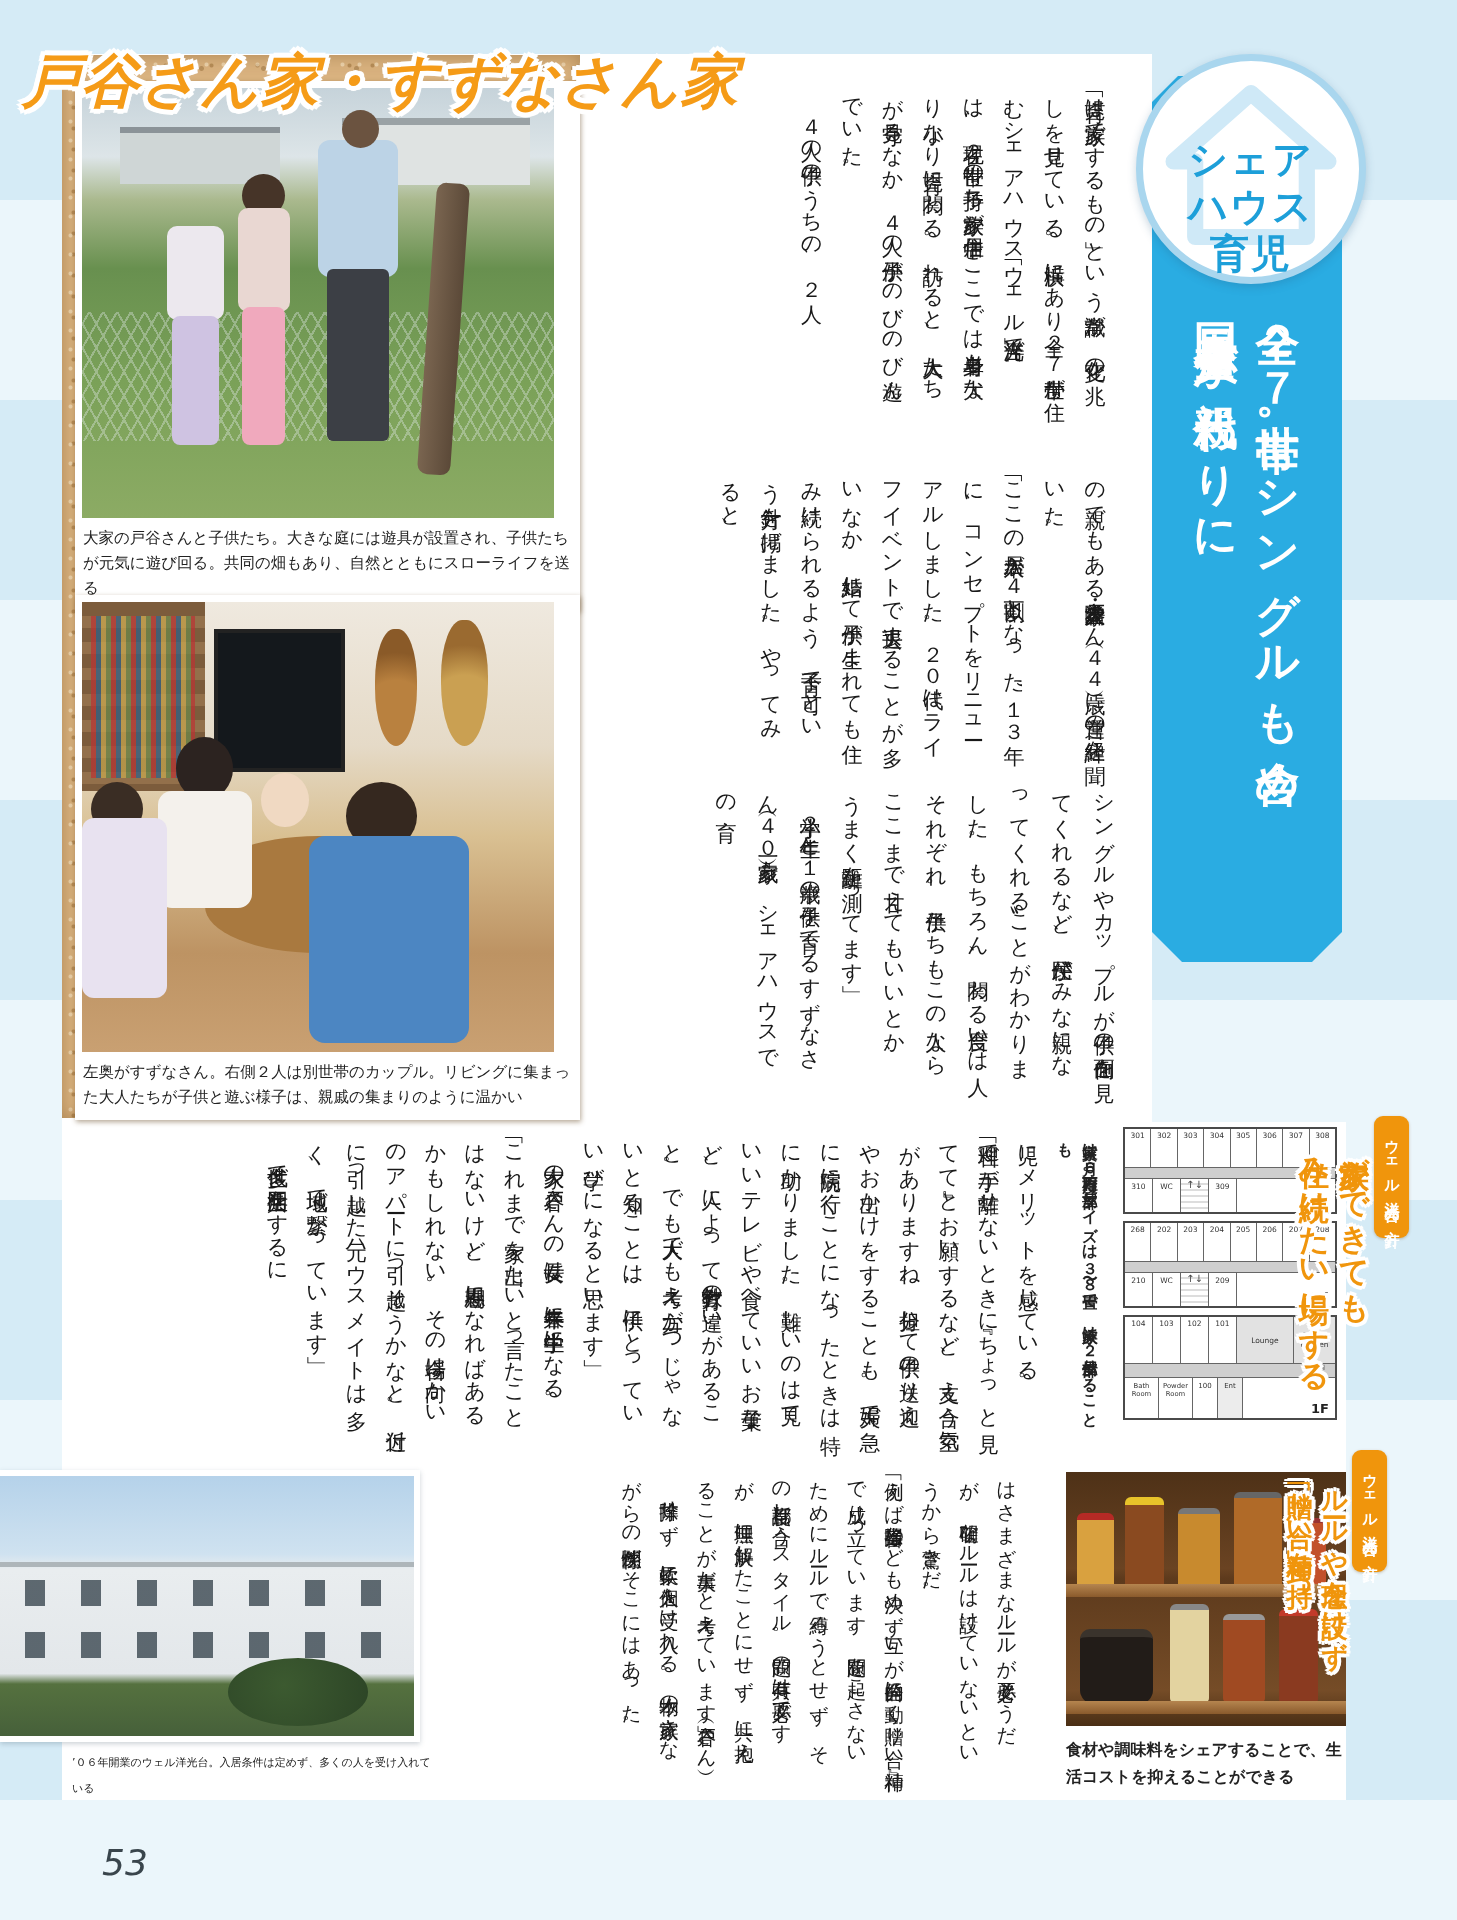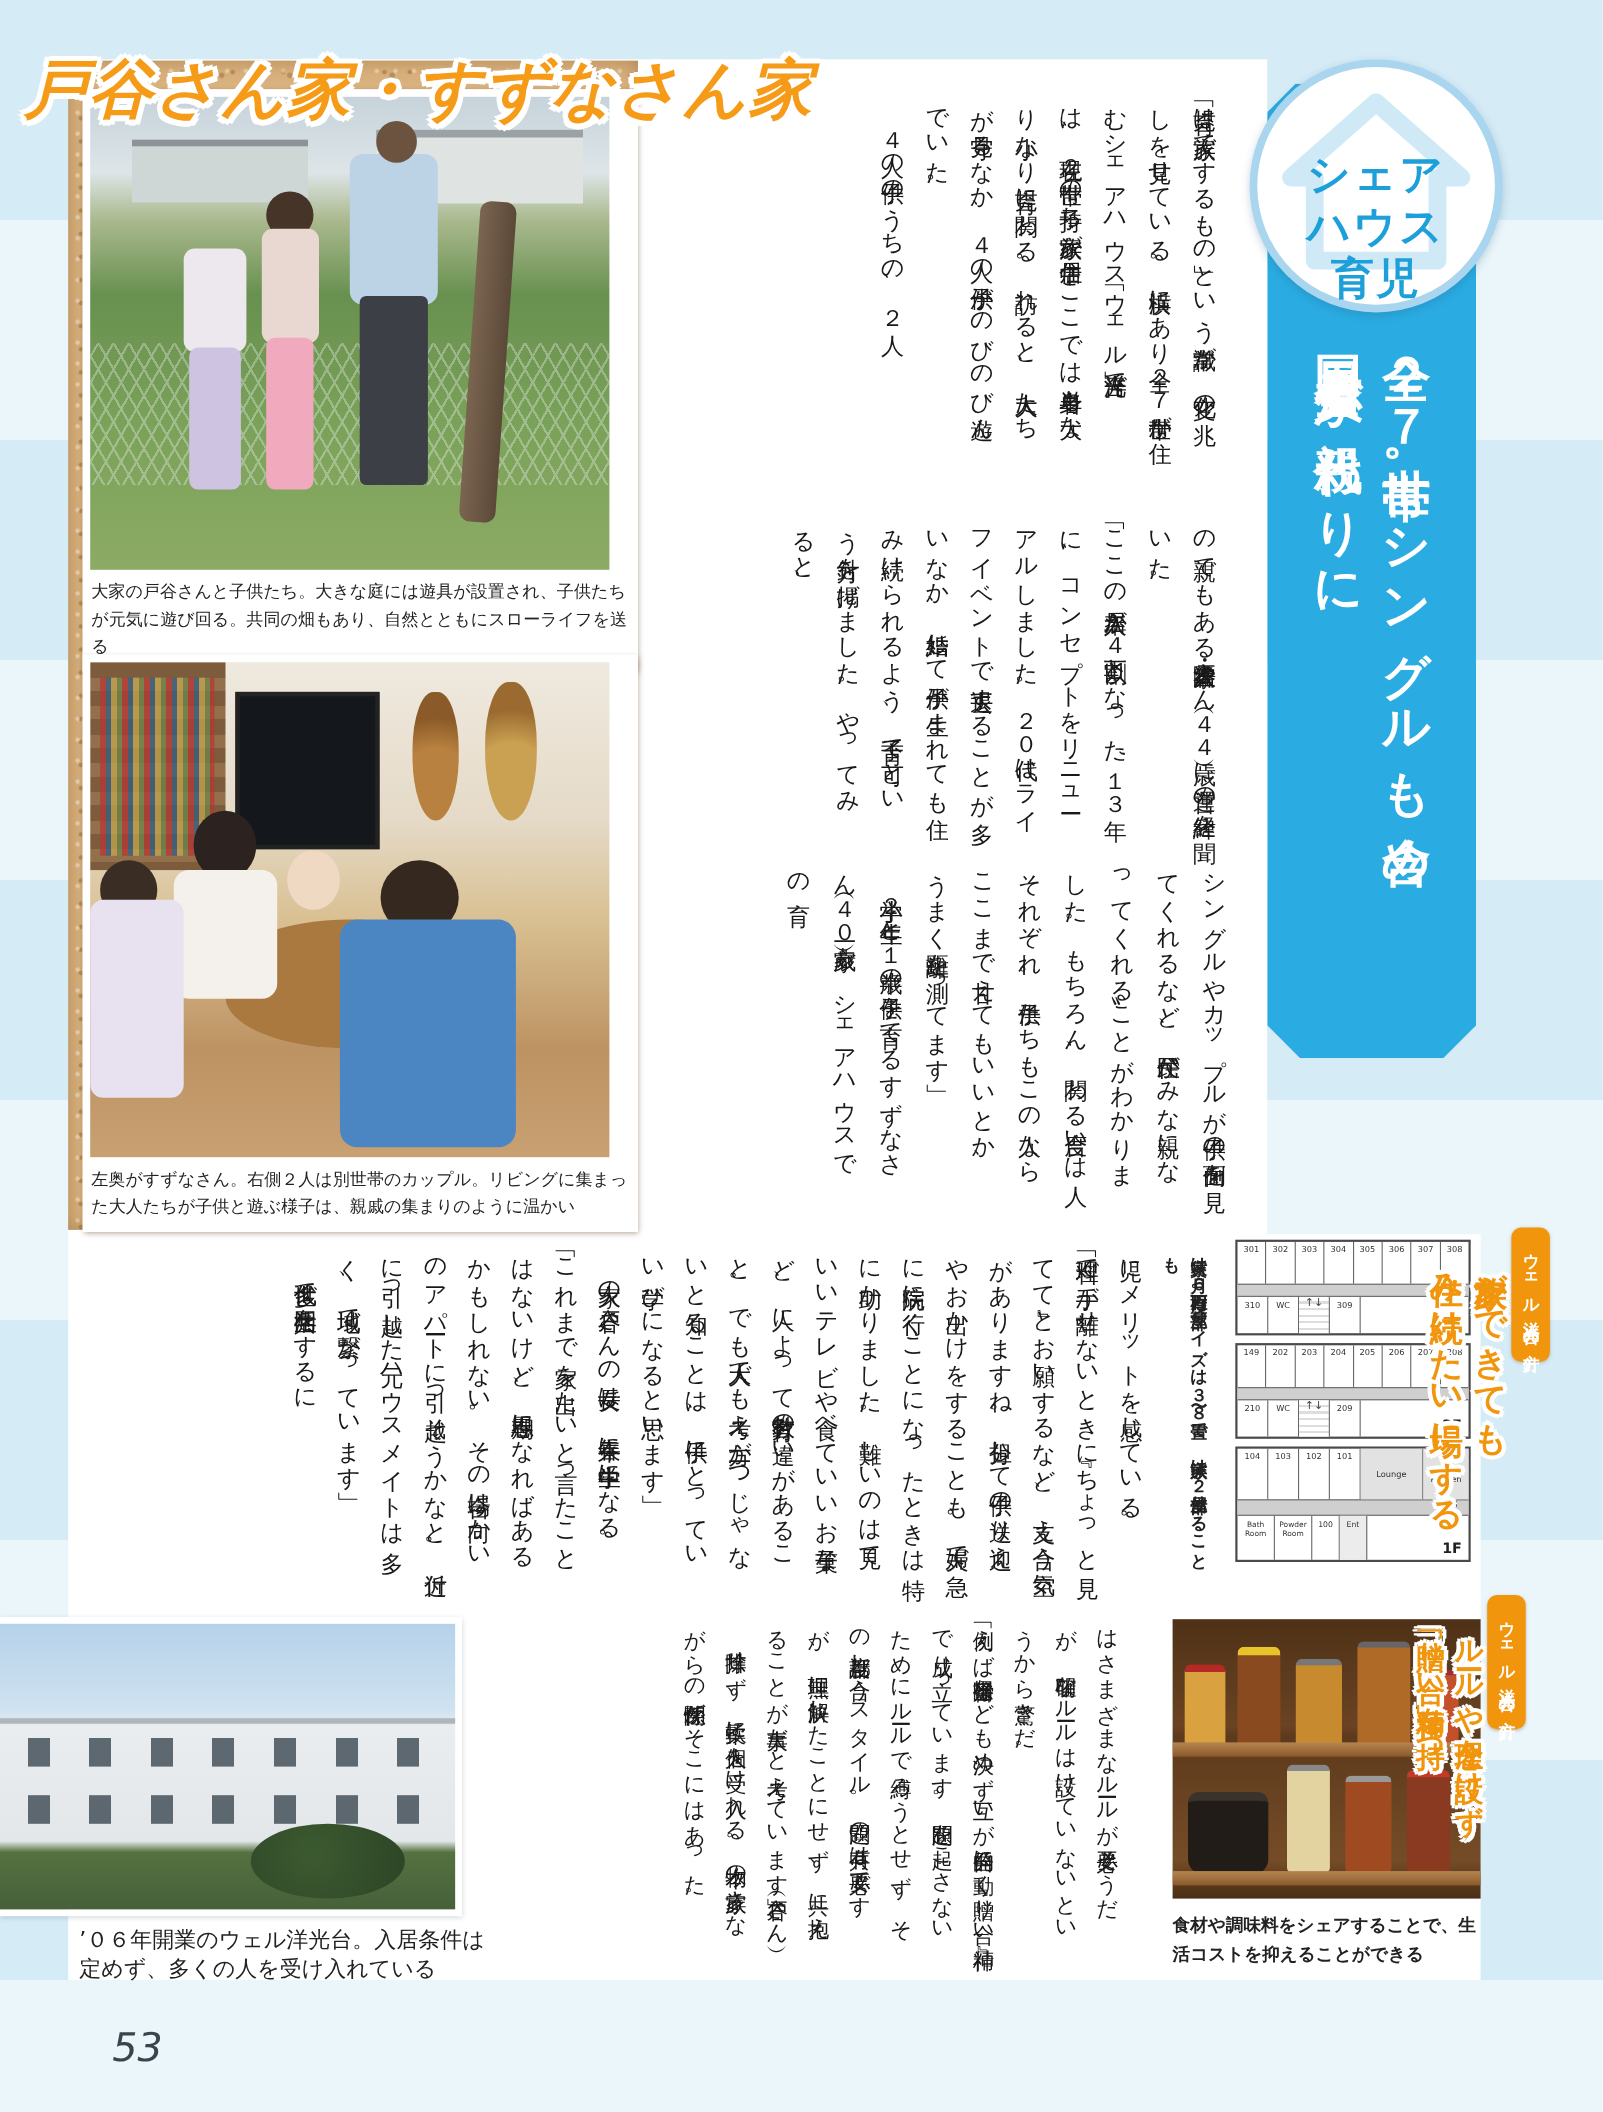--- a/index.html
+++ b/index.html
@@ -132,21 +132,21 @@
 
   
   .photo-building{left:0;top:1470px;width:420px;height:272px;border:6px solid #fff;border-left:none;
     box-sizing:border-box;box-shadow:0 2px 5px rgba(60,80,100,.25);overflow:hidden;z-index:6;
     background:linear-gradient(180deg,#b5d2ea 0%,#cfe2f0 30%,#e9edef 36%,#e3e7ea 76%,#55713f 80%,#46603a 100%);}
   .b-winrow{position:absolute;left:6%;width:90%;height:26px;
     background:repeating-linear-gradient(90deg,#3a4750 0 20px,transparent 20px 56px);opacity:.8;}
   .b-w1{top:40%;} .b-w2{top:60%;}
   .b-roofline{position:absolute;left:0;top:33%;width:100%;height:5px;background:#aeb6ba;}
   .b-bush{position:absolute;left:55%;top:70%;width:34%;height:26%;background:radial-gradient(circle at 40% 40%,#3c5a30,#2c4426);border-radius:50%;}
-  .cap-building{left:72px;top:1750px;width:370px;font-size:20px;line-height:26px;color:#222;z-index:7;}
+  .cap-building{left:72px;top:1750px;width:370px;font-size:11px;line-height:26px;color:#222;z-index:7;}
 
   .photo-pantry{left:1066px;top:1472px;width:280px;height:254px;overflow:hidden;z-index:6;
     background:linear-gradient(180deg,#4e3117 0%,#6a4322 38%,#5d3a1c 42%,#754c27 86%,#4a2e15 100%);}
   .shelf-board{position:absolute;left:0;width:100%;height:13px;background:linear-gradient(180deg,#b5854f,#8a5a2c);}
   .sb1{top:44%;} .sb2{top:90%;}
   .jar{position:absolute;border-radius:6px 6px 4px 4px;}
   .j1{left:4%;top:16%;width:13%;height:28%;background:#d9a13f;border-top:7px solid #b52a25;}
   .j2{left:21%;top:10%;width:14%;height:34%;background:#8a4a20;border-top:8px solid #e8c32a;}
   .j3{left:40%;top:14%;width:15%;height:30%;background:#c88a2e;border-top:6px solid #777;}
   .j4{left:60%;top:8%;width:17%;height:36%;background:#b06a28;border-top:6px solid #666;}
@@ -253,21 +253,21 @@
       <div class="lcell">310</div>
       <div class="lcell">WC</div>
       <div class="stairs">↑↓</div>
       <div class="lcell">309</div>
       <div class="spacer"></div>
       <div class="flabel">3F</div>
     </div>
   </div>
   <div class="fpf">
     <div class="rooms">
-      <div class="room">149</div>
+      <div class="room">268</div>
       <div class="room">202</div>
       <div class="room">203</div>
       <div class="room">204</div>
       <div class="room">205</div>
       <div class="room">206</div>
       <div class="room">207</div>
       <div class="room">208</div>
     </div>
     <div class="corr"></div>
     <div class="lrow">

